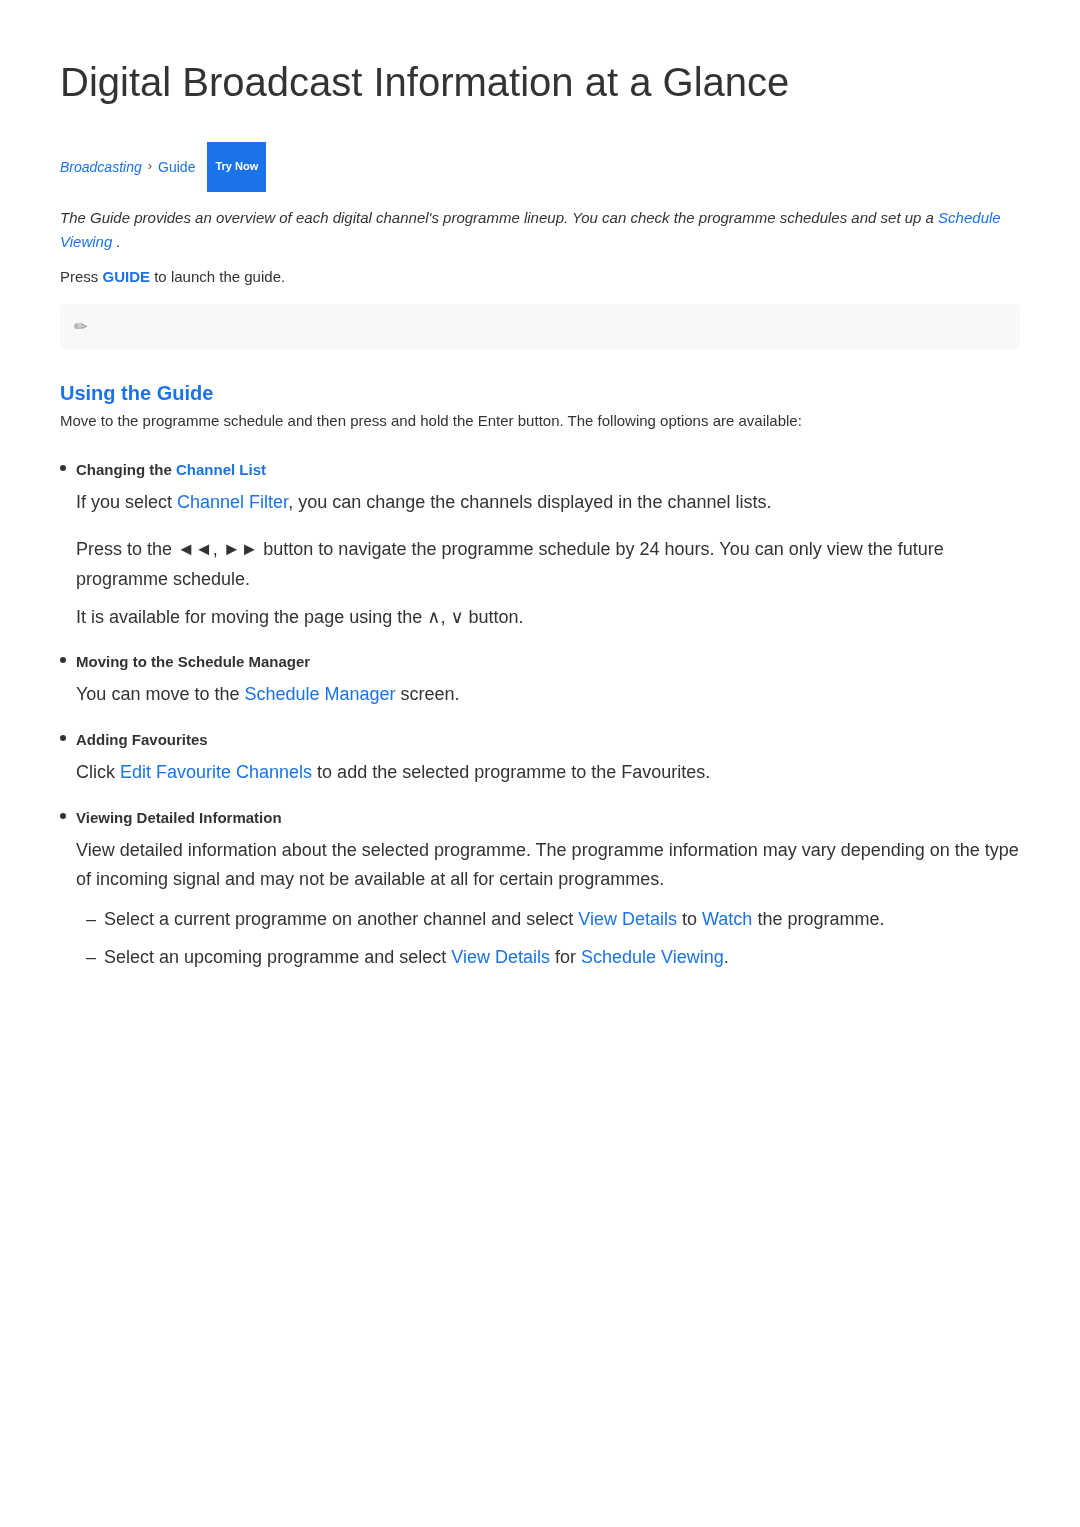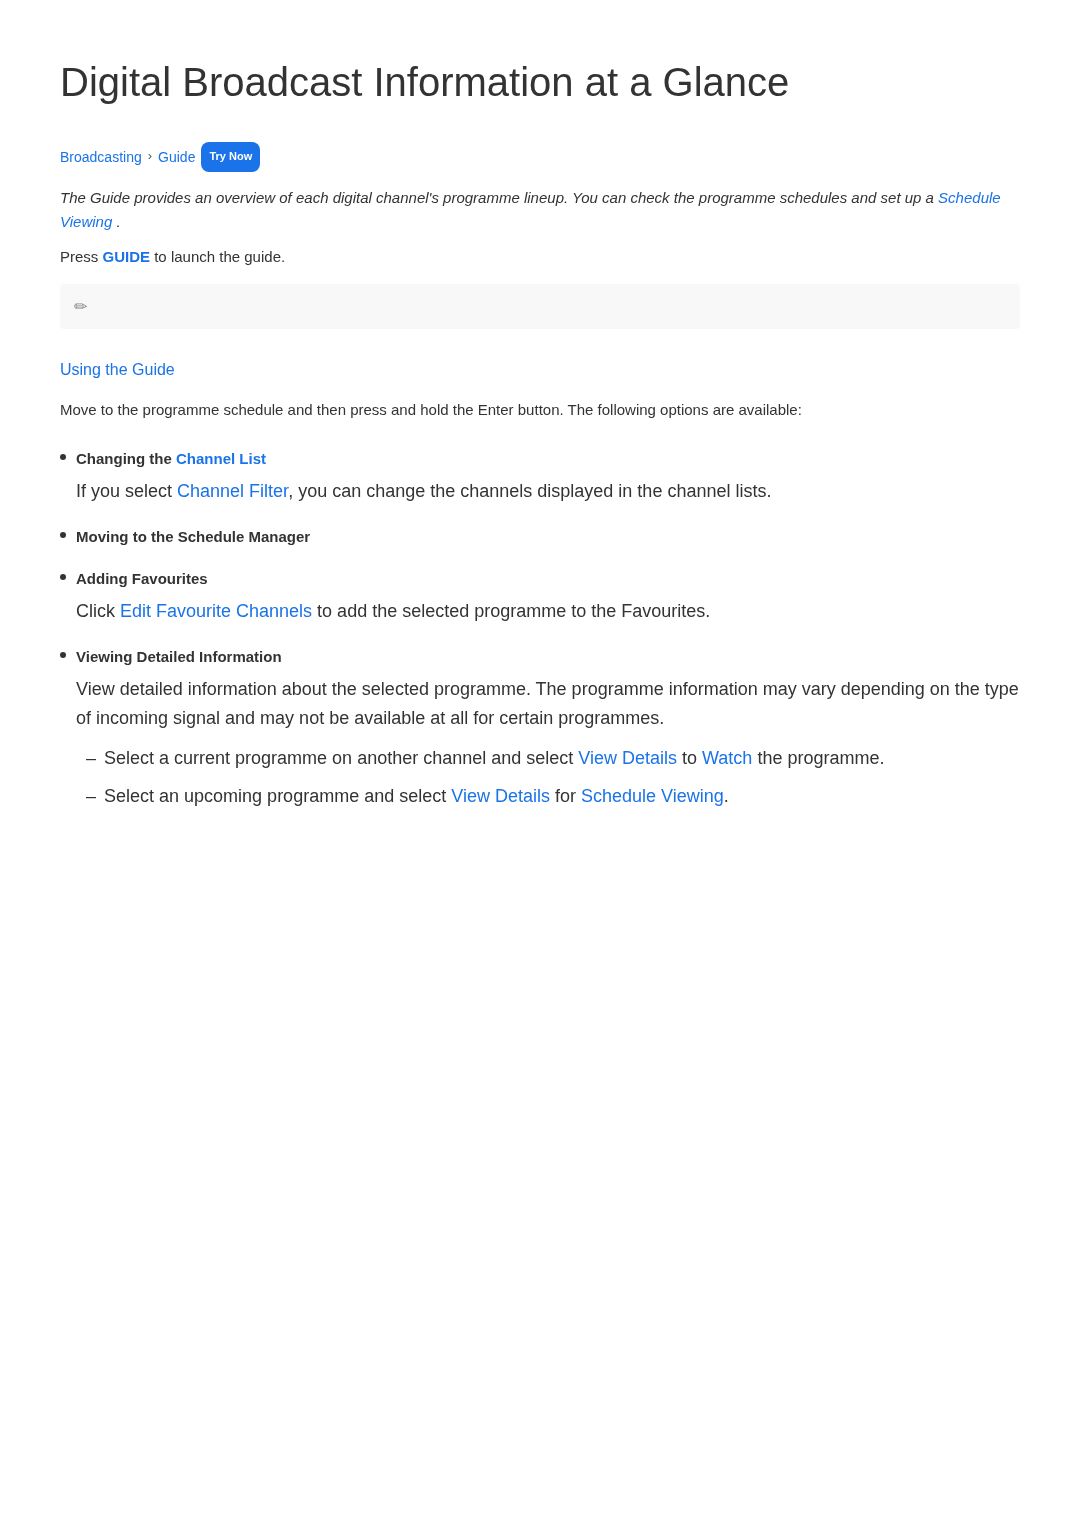--- a/index.html
+++ b/index.html
@@ -31,40 +31,42 @@
       align-items: center;
       gap: 6px;
       margin-bottom: 14px;
       font-size: 14px;
     }
 
     .breadcrumb-link {
       color: #1a73e8;
       text-decoration: none;
       cursor: pointer;
+      font-style: italic;
     }
 
     .breadcrumb-separator {
       color: #555;
       font-size: 13px;
     }
 
     .breadcrumb-current {
       color: #1a73e8;
       text-decoration: none;
     }
 
     .try-now-badge {
       display: inline-block;
       background: #1a73e8;
       color: #ffffff;
       font-size: 11px;
       font-weight: 600;
-      padding: 6px 8px;
-      border-radius: 8px;
+      padding: 16px 8px;
+      border-radius: 0;
+      margin-left: 6px;
       vertical-align: middle;
       cursor: pointer;
     }
 
     .intro-text {
       color: #333;
       margin-bottom: 10px;
       line-height: 1.65;
       font-style: italic;
     }
@@ -98,24 +100,23 @@
     }
 
     .note-icon {
       font-size: 16px;
       color: #888;
       flex-shrink: 0;
       margin-top: 1px;
     }
 
     .section-title {
-      font-size: 16px;
-      font-weight: 400;
-      color: #1a73e8;
-      margin-bottom: 16px;
+      font-size: 20px;
+      font-weight: 700;
+      color: #1a73e8;
       margin-top: 10px;
     }
 
     .section-intro {
       margin-bottom: 24px;
       line-height: 1.65;
     }
 
     .bullet-list {
       list-style: none;
@@ -222,26 +223,39 @@
       </span>
     </div>
     <div class="bullet-content">
       <p class="sub-para">
         If you select <a class="highlight-blue">Channel Filter</a>, you can change the channels displayed in the channel lists.
       </p>
     </div>
   </li>
 
   <li class="bullet-item">
+    <div class="bullet-content">
+      <p class="sub-para">
+        Press to the ◄◄, ►► button to navigate the programme schedule by 24 hours. You can only view the future programme schedule.
+      </p>
+      <p class="sub-para">
+        It is available for moving the page using the ∧, ∨ button.
+      </p>
+    </div>
   </li>
 
   <li class="bullet-item">
     <div class="bullet-item-header">
       <span class="bullet-dot"></span>
       <span>Moving to the Schedule Manager</span>
+    </div>
+    <div class="bullet-content">
+      <p class="sub-para">
+        You can move to the <a class="highlight-blue">Schedule Manager</a> screen.
+      </p>
     </div>
   </li>
 
   <li class="bullet-item">
     <div class="bullet-item-header">
       <span class="bullet-dot"></span>
       <span>Adding Favourites</span>
     </div>
     <div class="bullet-content">
       <p class="sub-para">

